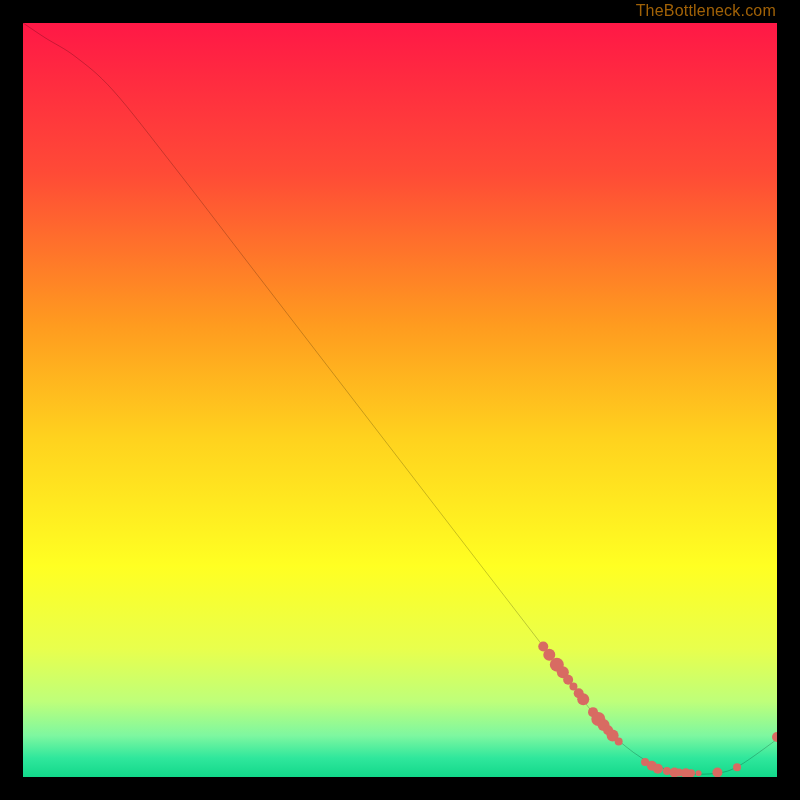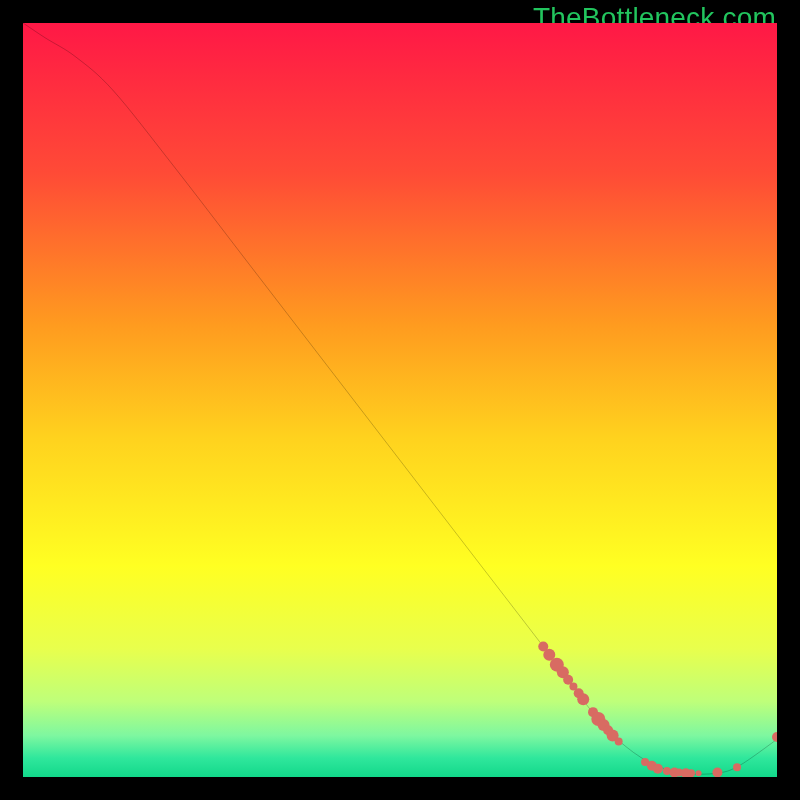--- a/index.html
+++ b/index.html
@@ -27,22 +27,22 @@
     position: absolute;
     left: 0;
     top: 0;
     width: 100%;
     height: 100%;
   }
   .watermark {
     position: absolute;
     top: 2px;
     right: 24px;
-    color: #22c55e;
-    font-size: 28px;
+    color: #a16207;
+    font-size: 16px;
     font-weight: 500;
     letter-spacing: 0.2px;
     user-select: none;
   }
   svg.overlay {
     position: absolute;
     left: 0;
     top: 0;
     width: 100%;
     height: 100%;

